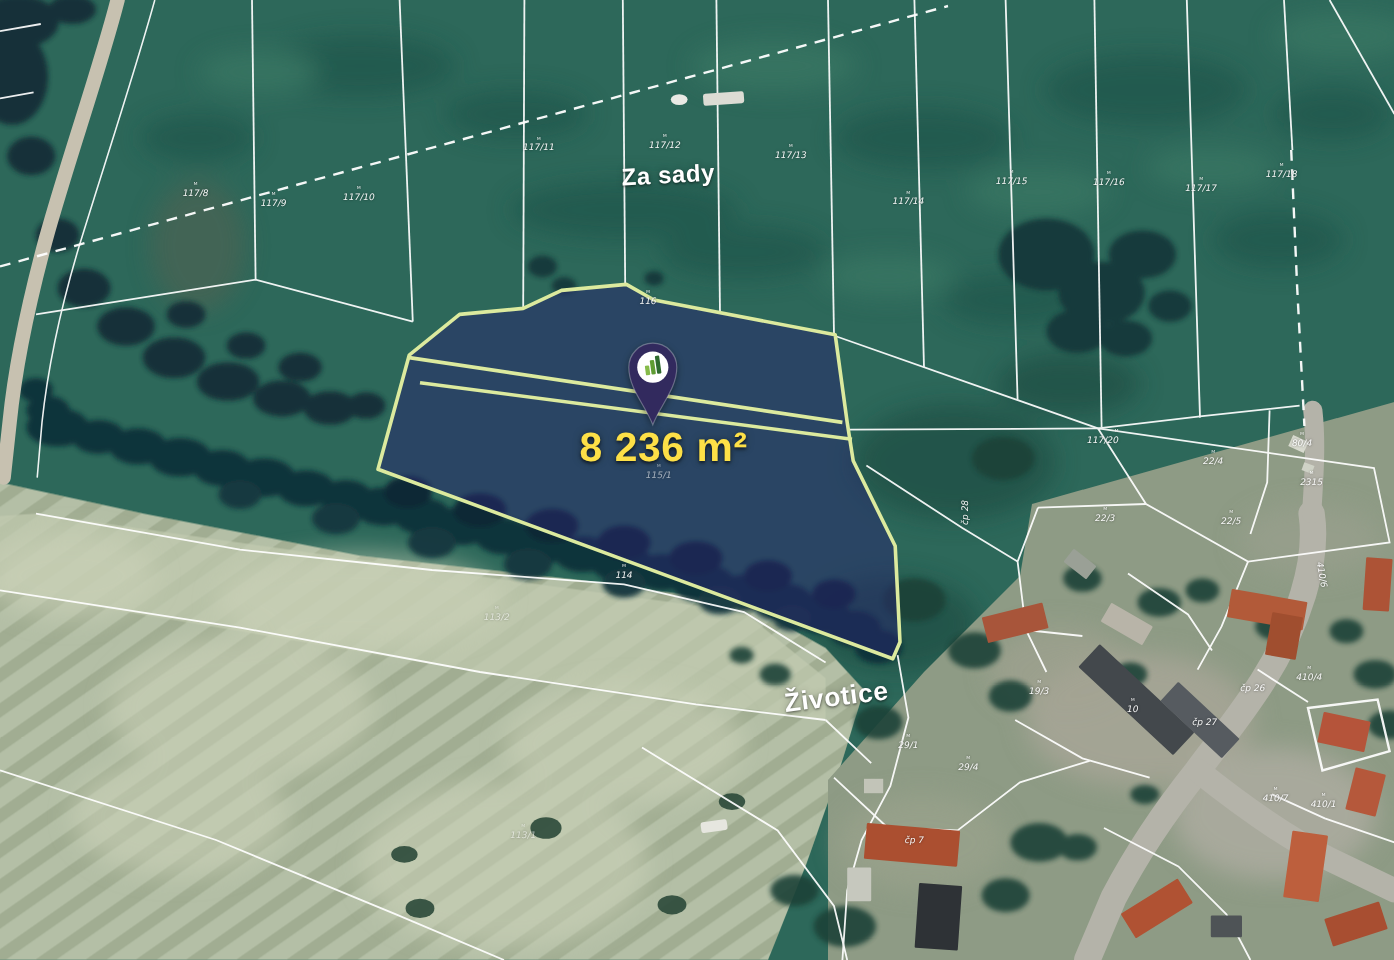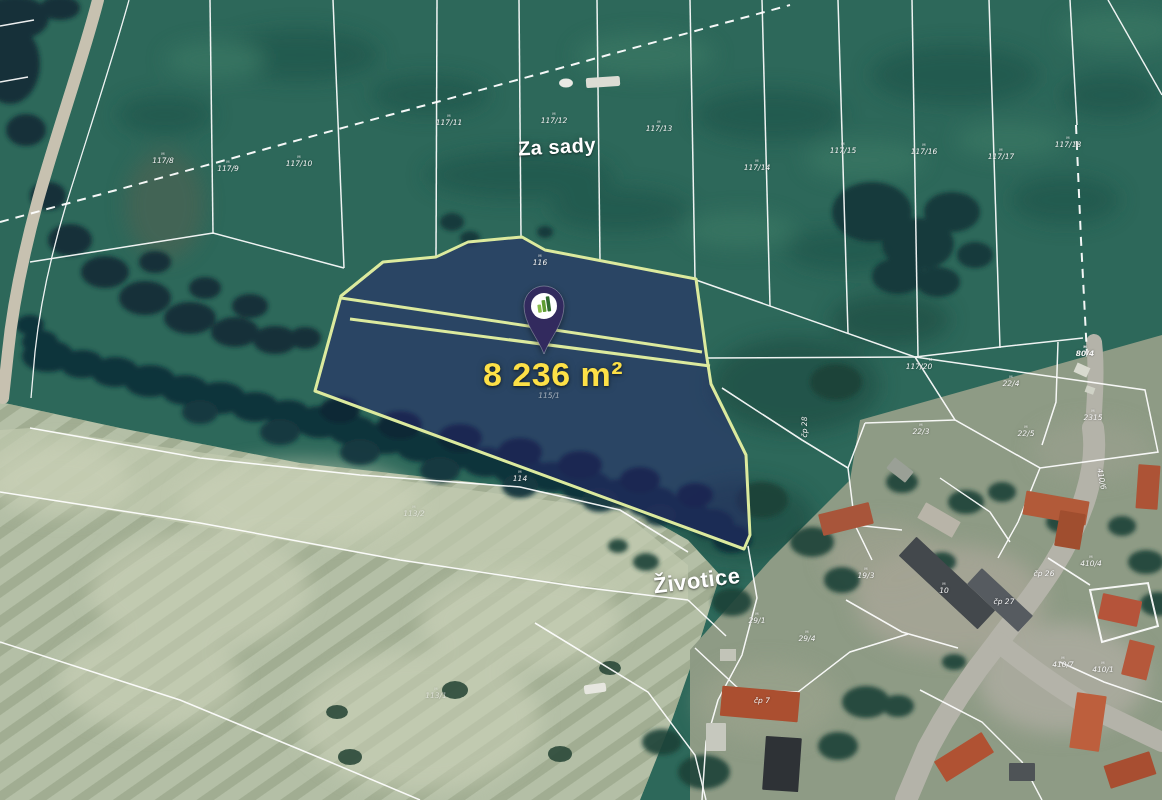--- a/index.html
+++ b/index.html
@@ -286,41 +286,41 @@
       <div class="parcel-label" style="left: 299px; top: 162px; transform: translate(-50%, -50%) rotate(0deg);"><span class="mark">ᴍ</span><span>117/10</span></div>
       <div class="parcel-label" style="left: 425px; top: 121px; transform: translate(-50%, -50%) rotate(0deg); margin-left: 24px;"><span class="mark">ᴍ</span><span>117/11</span></div>
       <div class="parcel-label" style="left: 554px; top: 119px; transform: translate(-50%, -50%) rotate(0deg);"><span class="mark">ᴍ</span><span>117/12</span></div>
       <div class="parcel-label" style="left: 659px; top: 127px; transform: translate(-50%, -50%) rotate(0deg);"><span class="mark">ᴍ</span><span>117/13</span></div>
       <div class="parcel-label" style="left: 757px; top: 166px; transform: translate(-50%, -50%) rotate(0deg);"><span class="mark">ᴍ</span><span>117/14</span></div>
       <div class="parcel-label" style="left: 843px; top: 149px; transform: translate(-50%, -50%) rotate(0deg);"><span class="mark">ᴍ</span><span>117/15</span></div>
       <div class="parcel-label" style="left: 924px; top: 150px; transform: translate(-50%, -50%) rotate(0deg);"><span class="mark">ᴍ</span><span>117/16</span></div>
       <div class="parcel-label" style="left: 1001px; top: 155px; transform: translate(-50%, -50%) rotate(0deg);"><span class="mark">ᴍ</span><span>117/17</span></div>
       <div class="parcel-label" style="left: 1068px; top: 143px; transform: translate(-50%, -50%) rotate(0deg);"><span class="mark">ᴍ</span><span>117/18</span></div>
       <div class="parcel-label" style="left: 919px; top: 365px; transform: translate(-50%, -50%) rotate(0deg); text-align: right;"><span class="mark">ᴍ</span><span>117/20</span></div>
-      <div class="parcel-label" style="left: 540px; top: 249px; transform: translate(-50%, -50%) rotate(0deg); margin-top: 12px;"><span class="mark">ᴍ</span><span>116</span></div>
+      <div class="parcel-label" style="left: 540px; top: 249px; transform: translate(-50%, -50%) rotate(0deg);"><span class="mark">ᴍ</span><span>116</span></div>
       <div class="parcel-label dim" style="left: 549px; top: 394px; transform: translate(-50%, -50%) rotate(0deg);"><span class="mark">ᴍ</span><span>115/1</span></div>
       <div class="parcel-label" style="left: 520px; top: 477px; transform: translate(-50%, -50%) rotate(0deg);"><span class="mark">ᴍ</span><span>114</span></div>
       <div class="parcel-label dim" style="left: 414px; top: 512px; transform: translate(-50%, -50%) rotate(0deg);"><span class="mark">ᴍ</span><span>113/2</span></div>
       <div class="parcel-label dim" style="left: 436px; top: 694px; transform: translate(-50%, -50%) rotate(0deg);"><span class="mark">ᴍ</span><span>113/1</span></div>
       <div class="parcel-label" style="left: 1011px; top: 382px; transform: translate(-50%, -50%) rotate(0deg);"><span class="mark">ᴍ</span><span>22/4</span></div>
       <div class="parcel-label" style="left: 921px; top: 430px; transform: translate(-50%, -50%) rotate(0deg);"><span class="mark">ᴍ</span><span>22/3</span></div>
       <div class="parcel-label" style="left: 1026px; top: 432px; transform: translate(-50%, -50%) rotate(0deg);"><span class="mark">ᴍ</span><span>22/5</span></div>
       <div class="parcel-label" style="left: 805px; top: 427px; transform: translate(-50%, -50%) rotate(-90deg);"><span>čp 28</span></div>
       <div class="parcel-label" style="left: 1039px; top: 574px; transform: translate(-50%, -50%) rotate(0deg); padding-left: 10px;"><span>čp 26</span></div>
       <div class="parcel-label" style="left: 1004px; top: 602px; transform: translate(-50%, -50%) rotate(0deg);"><span>čp 27</span></div>
       <div class="parcel-label" style="left: 866px; top: 574px; transform: translate(-50%, -50%) rotate(0deg);"><span class="mark">ᴍ</span><span>19/3</span></div>
       <div class="parcel-label" style="left: 944px; top: 589px; transform: translate(-50%, -50%) rotate(0deg);"><span class="mark">ᴍ</span><span>10</span></div>
       <div class="parcel-label" style="left: 757px; top: 619px; transform: translate(-50%, -50%) rotate(0deg);"><span class="mark">ᴍ</span><span>29/1</span></div>
       <div class="parcel-label" style="left: 807px; top: 637px; transform: translate(-50%, -50%) rotate(0deg);"><span class="mark">ᴍ</span><span>29/4</span></div>
       <div class="parcel-label" style="left: 1091px; top: 562px; transform: translate(-50%, -50%) rotate(0deg);"><span class="mark">ᴍ</span><span>410/4</span></div>
       <div class="parcel-label" style="left: 1101px; top: 479px; transform: translate(-50%, -50%) rotate(80deg);"><span>410/6</span></div>
       <div class="parcel-label" style="left: 1063px; top: 663px; transform: translate(-50%, -50%) rotate(0deg);"><span class="mark">ᴍ</span><span>410/7</span></div>
       <div class="parcel-label" style="left: 1103px; top: 668px; transform: translate(-50%, -50%) rotate(0deg);"><span class="mark">ᴍ</span><span>410/1</span></div>
-      <div class="parcel-label" style="left: 1085px; top: 352px; transform: translate(-50%, -50%) rotate(0deg); font-weight: bold;"><span class="mark">ᴍ</span><span>80/4</span></div>
-      <div class="parcel-label" style="left: 1093px; top: 416px; transform: translate(-50%, -50%) rotate(0deg);"><span class="mark">ᴍ</span><span>2315</span></div>
+      <div class="parcel-label" style="left: 1085px; top: 367px; transform: translate(-50%, -50%) rotate(0deg);"><span class="mark">ᴍ</span><span>80/4</span></div>
+      <div class="parcel-label" style="left: 1093px; top: 400px; transform: translate(-50%, -50%) rotate(0deg);"><span class="mark">ᴍ</span><span>2315</span></div>
       <div class="parcel-label" style="left: 762px; top: 701px; transform: translate(-50%, -50%) rotate(0deg);"><span>čp 7</span></div>
     </div>
 
 <div class="area-label">8 236 m²</div>
 
 <div class="pin-wrap">
   <svg width="52" height="78" viewBox="0 0 52 78">
     <path d="M26,74 C20,58 6,44 6,26 A20,20 0 1 1 46,26 C46,44 32,58 26,74 Z" fill="#322a5e" stroke="rgba(255,255,255,0.3)" stroke-width="1"></path>
     <circle cx="26" cy="26" r="13" fill="#ffffff"></circle>
     <g transform="rotate(-8 26 26)">

